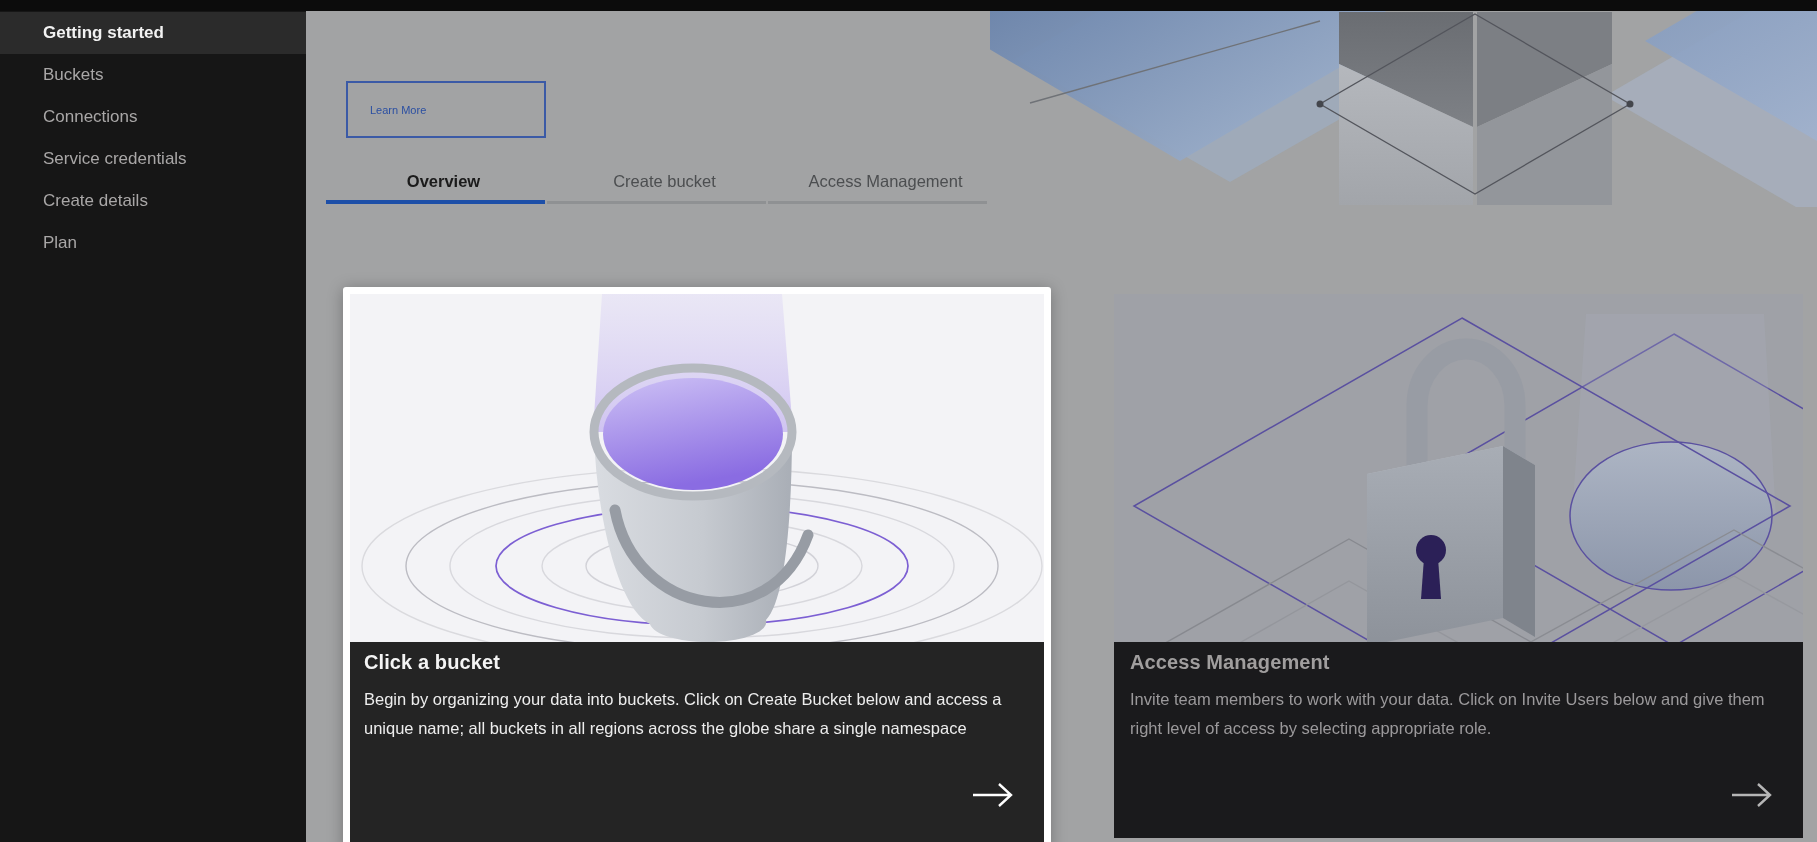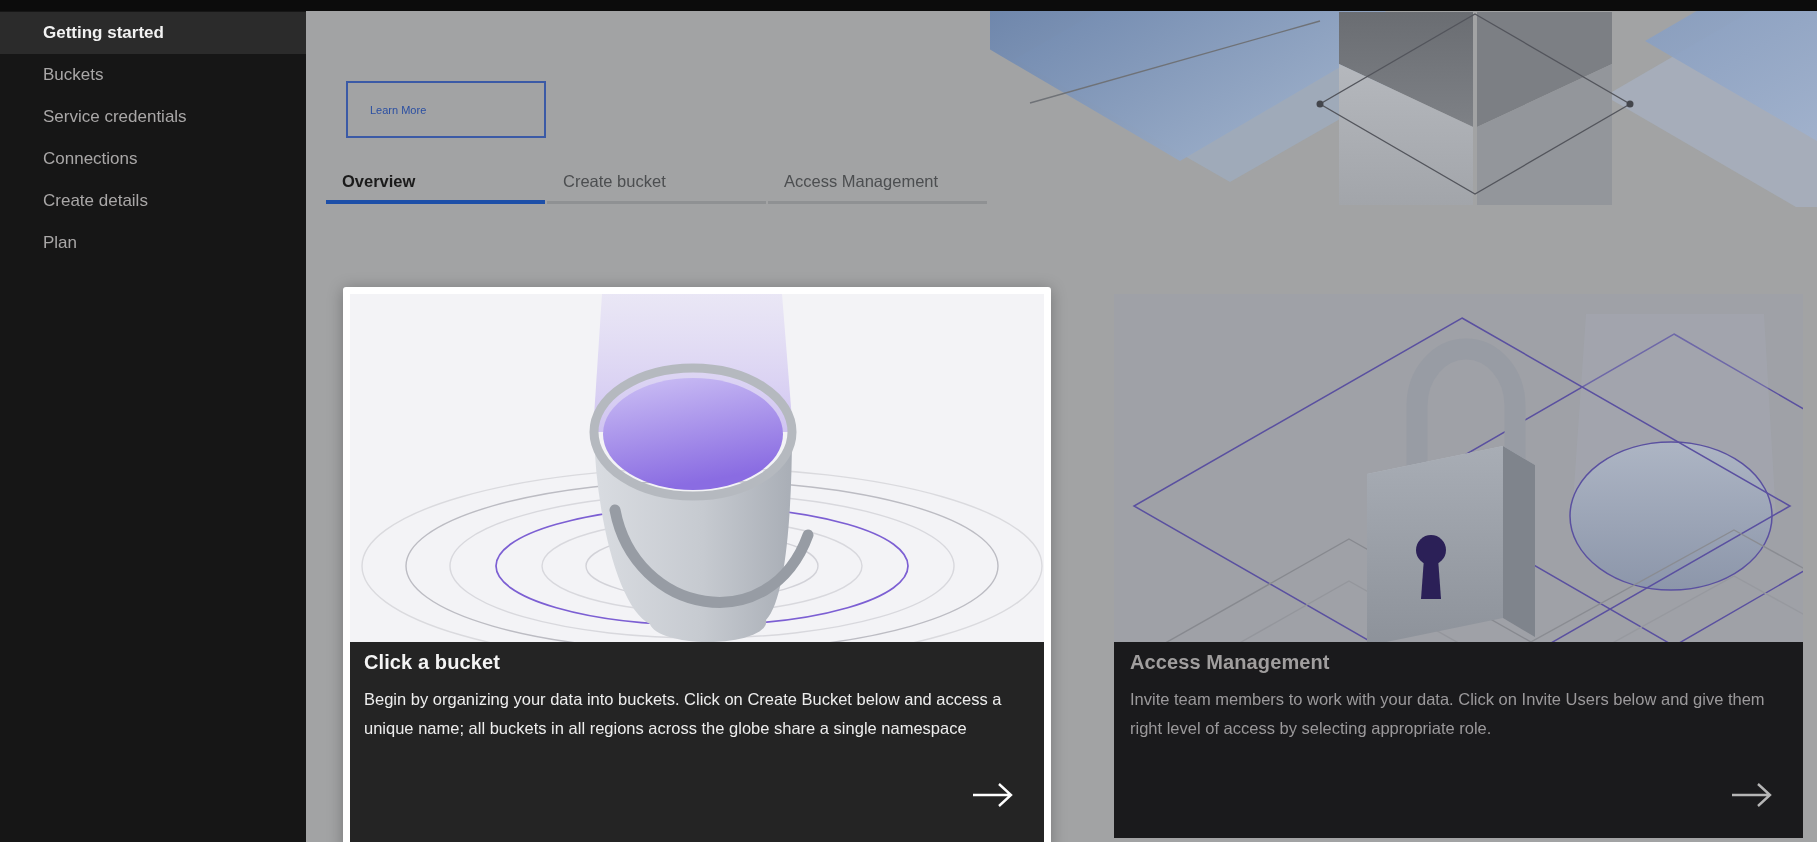--- a/index.html
+++ b/index.html
@@ -31,21 +31,21 @@
   .learn-more { position:absolute; left:346px; top:33px; width:200px; height:57px;
     border:2px solid #3b5aa6; background:transparent;
     color:var(--link-blue,#2b4fa2); font-size:11px;
     display:flex; align-items:center; padding-left:22px;
     cursor:pointer; z-index:6; font-family:inherit;margin-top:48px; }
 
   
   .tabs { position:absolute; left:326px; top:160px; display:flex; z-index:6; }
   .tab { width:219px; height:44px; margin-right:2px; font-size:16.5px;
     color:#4c4e50; padding:12px 0 8px 16px; cursor:pointer;
-    border-bottom:3px solid #8f9193; }
+    border-bottom:3px solid #8f9193;text-align:center; }
   .tab.active { color:#1b1b1b; font-weight:bold;
     border-bottom:4px solid var(--accent-blue,#1d4fa8); }
 
   
   .card { position:absolute; display:flex; flex-direction:column; }
   .card-1 { left:343px; top:287px; width:708px; height:564px;
     border:7px solid var(--highlight-white,#ffffff); border-radius:3px;
     background:#fff; box-shadow:0 2px 16px rgba(0,0,0,0.28); z-index:6; cursor:pointer; }
   .card-2 { left:1114px; top:294px; width:689px; height:544px; z-index:3; cursor:pointer; }
 
@@ -70,22 +70,22 @@
     cursor:pointer; }
 </style>
 </head>
 <body>
 
 <div class="top-bar"></div>
 
 <nav class="sidebar">
   <div class="sidebar-item active">Getting started</div>
   <div class="sidebar-item">Buckets</div>
+  <div class="sidebar-item">Connections</div>
   <div class="sidebar-item">Service credentials</div>
-  <div class="sidebar-item">Connections</div>
   <div class="sidebar-item">Create details</div>
   <div class="sidebar-item">Plan</div>
 </nav>
 
 <div class="deco-strip">
   <svg width="827" height="196" viewBox="0 0 827 196">
     <defs>
       <linearGradient id="blueL" x1="0" y1="0" x2="1" y2="1">
         <stop offset="0" stop-color="#54719f"></stop>
           <stop offset="1" stop-color="#a9bad2"></stop>

